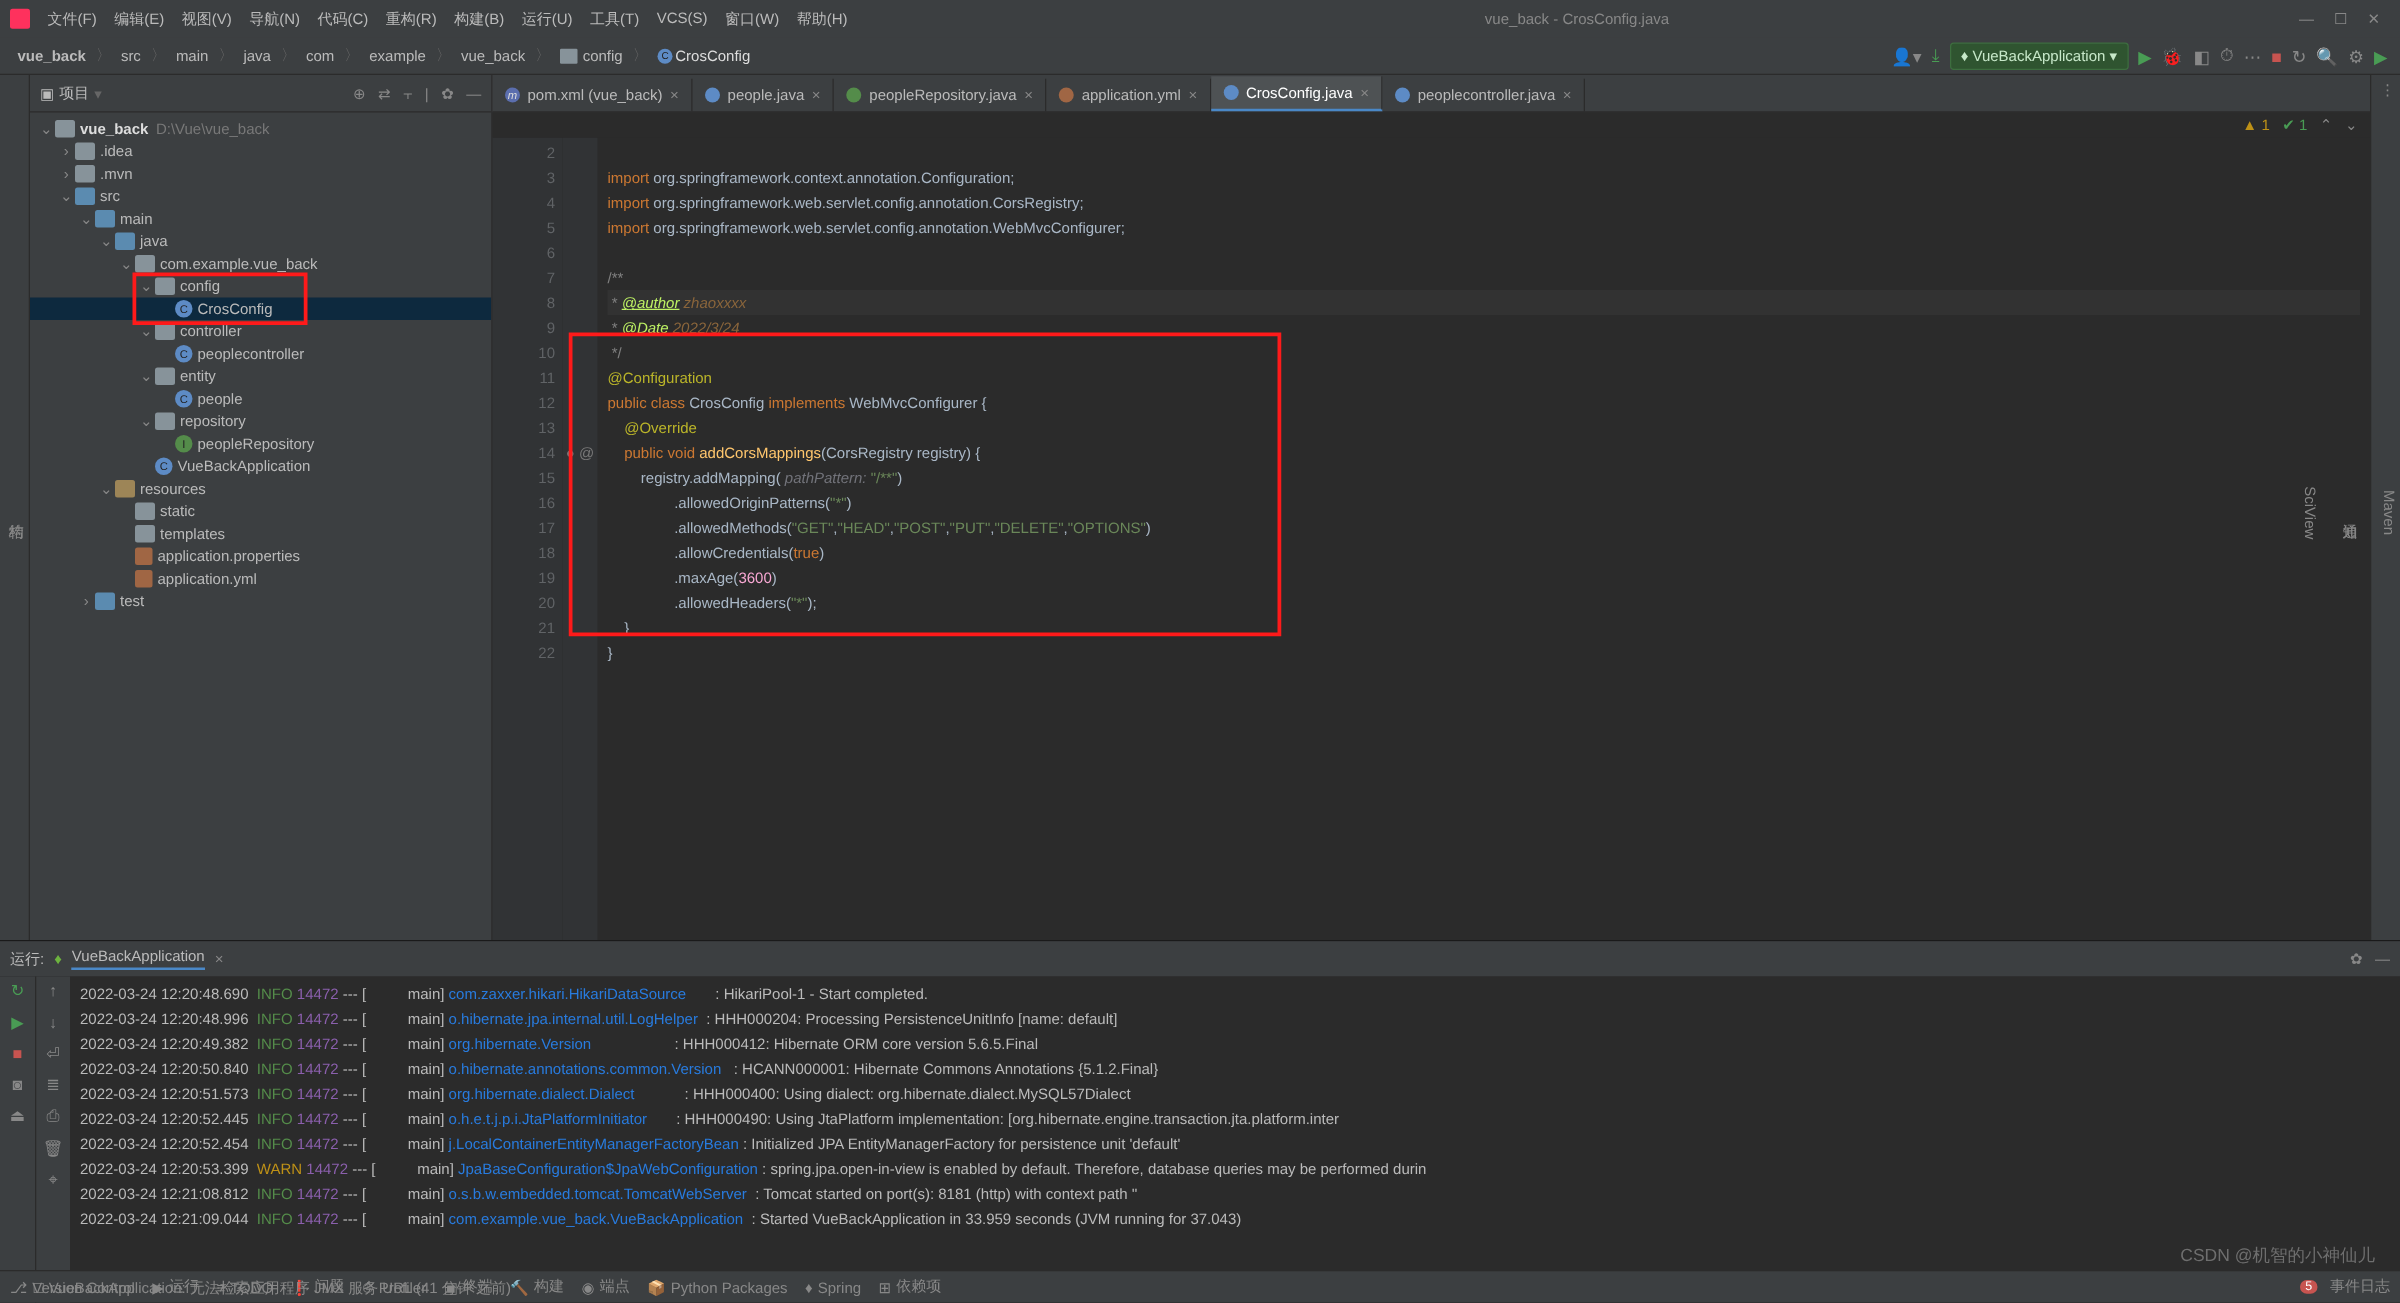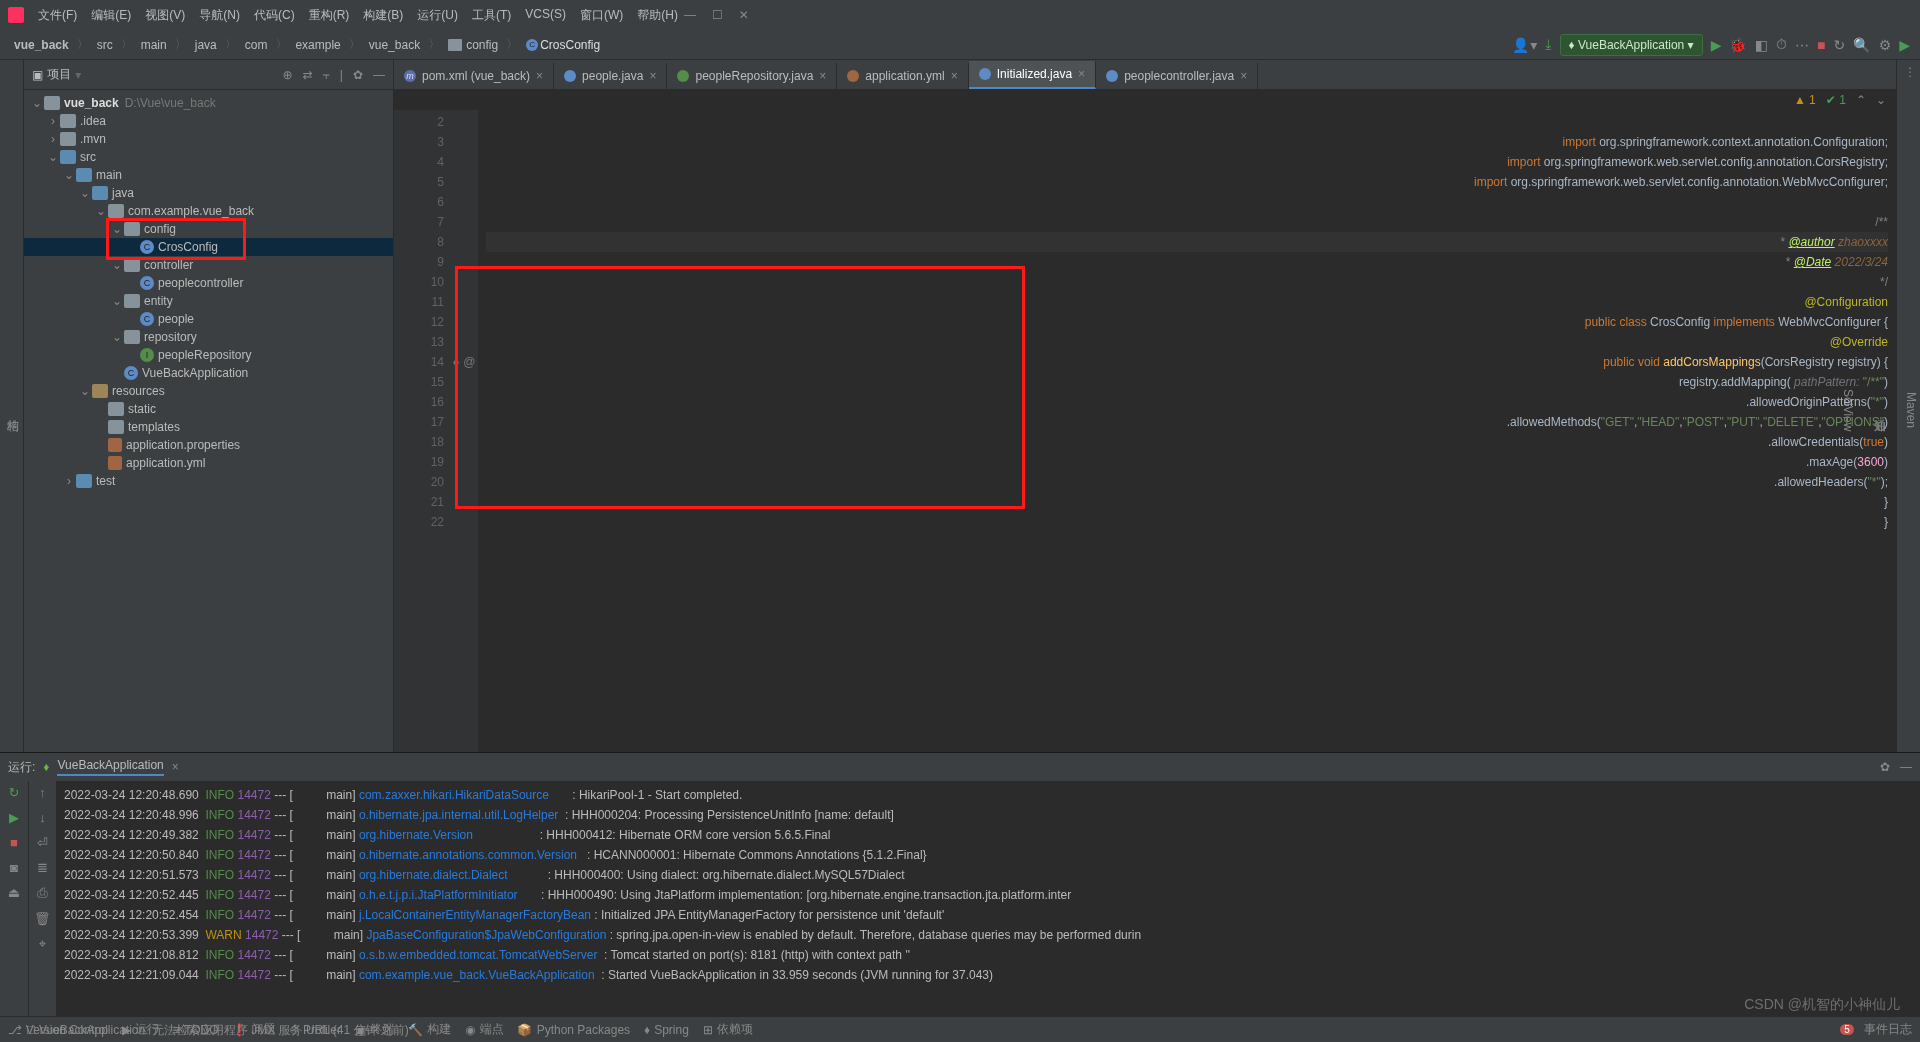--- a/index.html
+++ b/index.html
@@ -50,21 +50,21 @@
 .tab-icon.c { background:#5d8bc5; }
 .tab-icon.i { background:#548c4a; }
 .tab-icon.y { background:#a06644; }
 .editor-body { flex:1; display:flex; overflow:hidden; position:relative; }
 .status-strip { height:20px; display:flex; justify-content:flex-end; align-items:center; padding:0 10px; gap:10px; background:#2b2b2b; }
 .badge-warn { color:#be9117; }
 .badge-ok { color:#499c54; }
 .gutter { width:56px; background:#313335; text-align:right; padding:2px 6px 2px 2px; color:#606366; font-family:Consolas,monospace; font-size:13px; line-height:20px; }
 .gutter-extra { width:28px; background:#313335; color:#787878; font-family:Consolas,monospace; font-size:13px; line-height:20px; padding-top:2px; }
 .gutter-extra div { height:20px; text-align:center; }
-.code { flex:1; padding:2px 8px; font-family:Consolas,monospace; font-size:13px; line-height:20px; color:#a9b7c6; white-space:pre;text-align:right; }
+.code { flex:1; padding:2px 8px; font-family:Consolas,monospace; font-size:13px; line-height:20px; color:#a9b7c6; white-space:pre; }
 .kw { color:#cc7832; }
 .ann { color:#bbb529; }
 .str { color:#6a8759; }
 .num { color:#f9a8d4; }
 .cls { color:#a9b7c6; }
 .com { color:#808080; }
 .comtag { color:#bef264; font-style:italic; text-decoration:underline; }
 .comval { color:#8a653b; font-style:italic; }
 .param { color:#72737a; font-style:italic; }
 .fn { color:#ffc66d; }
@@ -108,20 +108,21 @@
       <span class="menu-item">导航(N)</span>
       <span class="menu-item">代码(C)</span>
       <span class="menu-item">重构(R)</span>
       <span class="menu-item">构建(B)</span>
       <span class="menu-item">运行(U)</span>
       <span class="menu-item">工具(T)</span>
       <span class="menu-item">VCS(S)</span>
       <span class="menu-item">窗口(W)</span>
       <span class="menu-item">帮助(H)</span>
     </div>
+  <div class="title-center">vue_back - CrosConfig.java</div>
   <div class="win-controls">
     <span>—</span>
     <span>☐</span>
     <span>✕</span>
   </div>
 </div>
 
 <div class="breadcrumb-bar">
   <div class="breadcrumbs" id="breadcrumbs">
       <span class="bc-item"><b>vue_back</b></span>
@@ -334,21 +335,21 @@
           <span>peopleRepository.java</span>
           <span class="close">×</span>
         </div>
         <div class="tab">
           <span class="tab-icon y"></span>
           <span>application.yml</span>
           <span class="close">×</span>
         </div>
         <div class="tab active">
           <span class="tab-icon c"></span>
-          <span>Initialized.java</span>
+          <span>CrosConfig.java</span>
           <span class="close">×</span>
         </div>
         <div class="tab">
           <span class="tab-icon c"></span>
           <span>peoplecontroller.java</span>
           <span class="close">×</span>
         </div>
       </div>
     <div class="status-strip">
       <span class="badge-warn">▲ <span>1</span></span>

